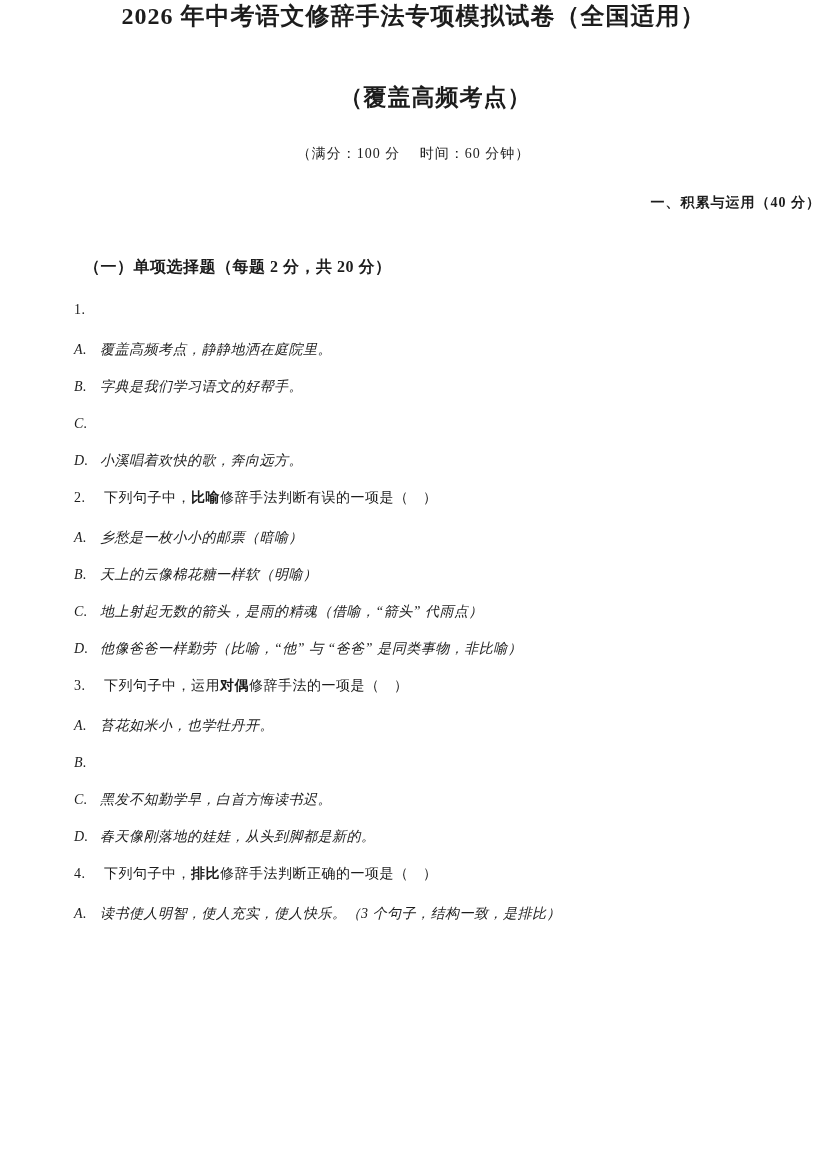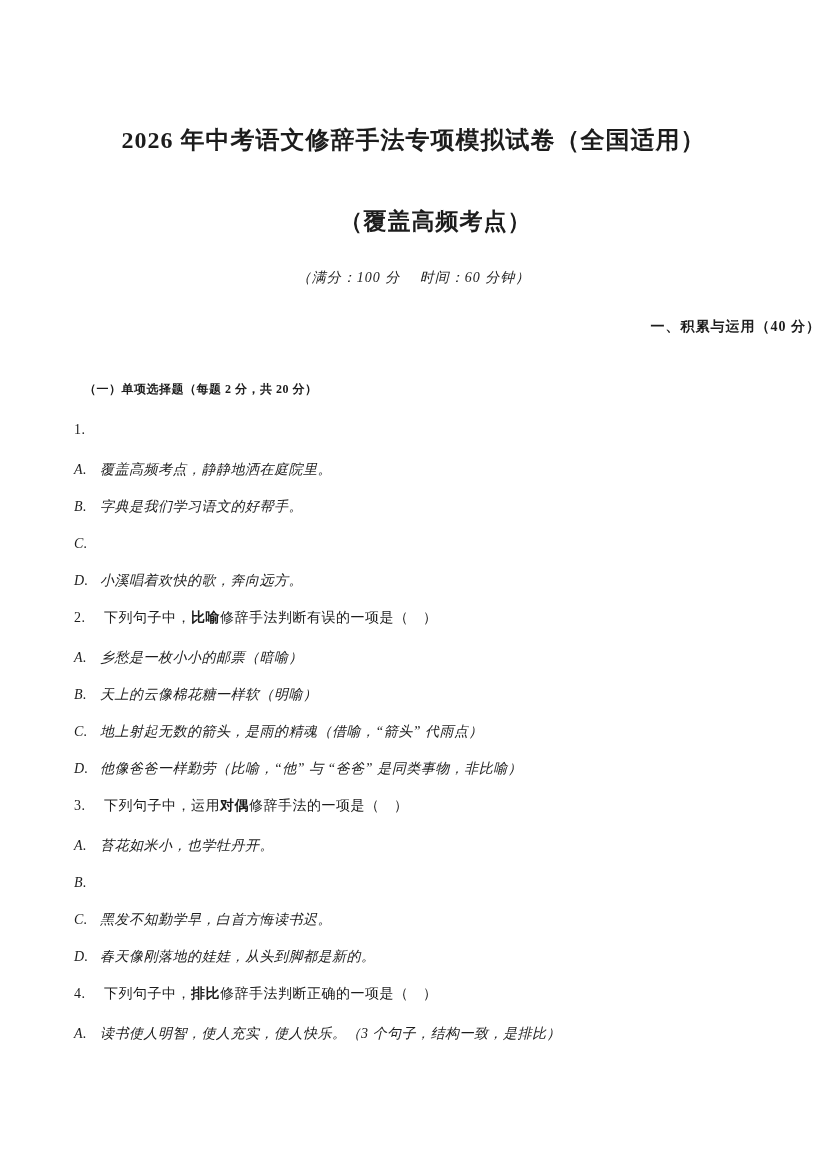--- a/index.html
+++ b/index.html
@@ -9,52 +9,50 @@
     height: 1169px;
     margin: 0 auto;
     background: #ffffff;
     color: #1c1c1c;
     font-family: "Liberation Serif", "DejaVu Serif", serif;
     overflow: hidden;
     box-sizing: border-box;
   }
   .doc-title {
     margin: 0;
-    padding-top: 124px;
     text-align: center;
     font-size: 24px;
     font-weight: bold;
     letter-spacing: 1px;
     line-height: 32px;
   }
   .doc-subtitle {
     margin-top: 50px;
     text-align: center;
     font-size: 23px;
     font-weight: bold;
     letter-spacing: 1px;
     padding-left: 44px;
   }
   .doc-meta {
     margin-top: 32px;
     text-align: center;
     font-size: 14px;
-    font-style: italic;
     letter-spacing: 1px;
   }
   .sec-heading {
     margin: 31px 6px 0 74px;
     font-size: 14px;
     font-weight: bold;
     letter-spacing: 1px;
     text-align: right;
   }
   .sub-heading {
     margin: 45px 0 16px 84px;
-    font-size: 12px;
+    font-size: 16px;
     font-weight: bold;
     letter-spacing: 0.5px;
   }
   .questions {
     margin: 24px 74px 0 74px;
   }
   .q-line {
     display: flex;
     align-items: flex-start;
     margin-bottom: 21px;

